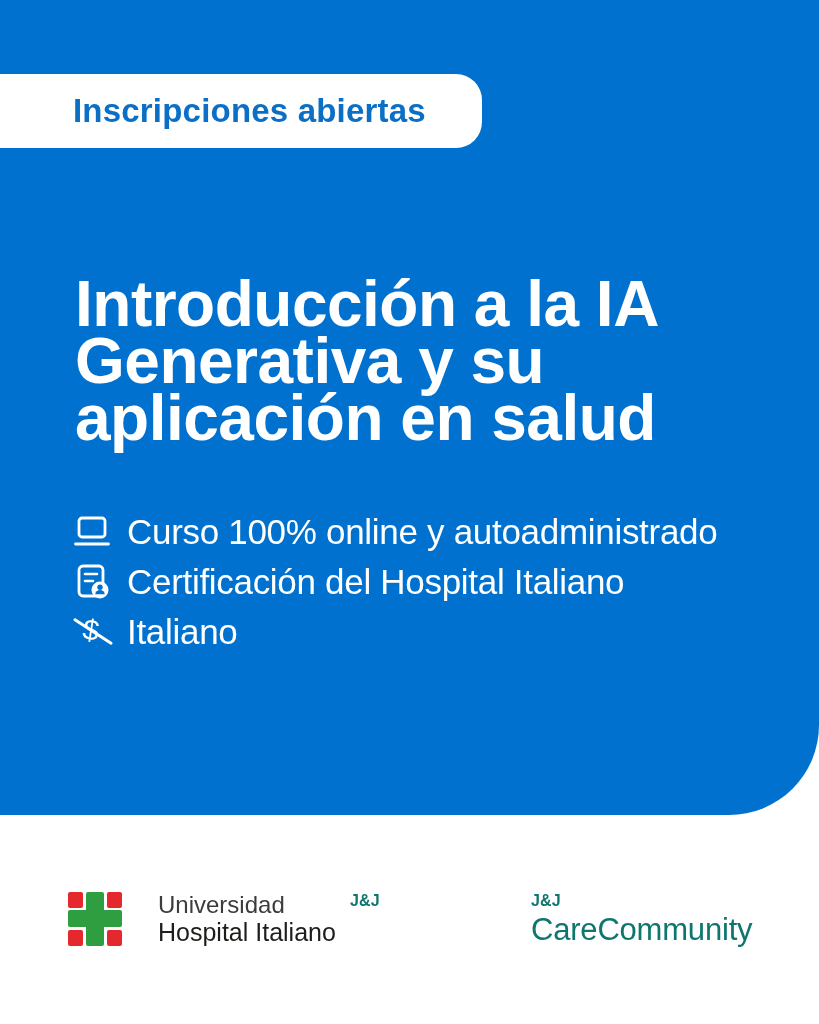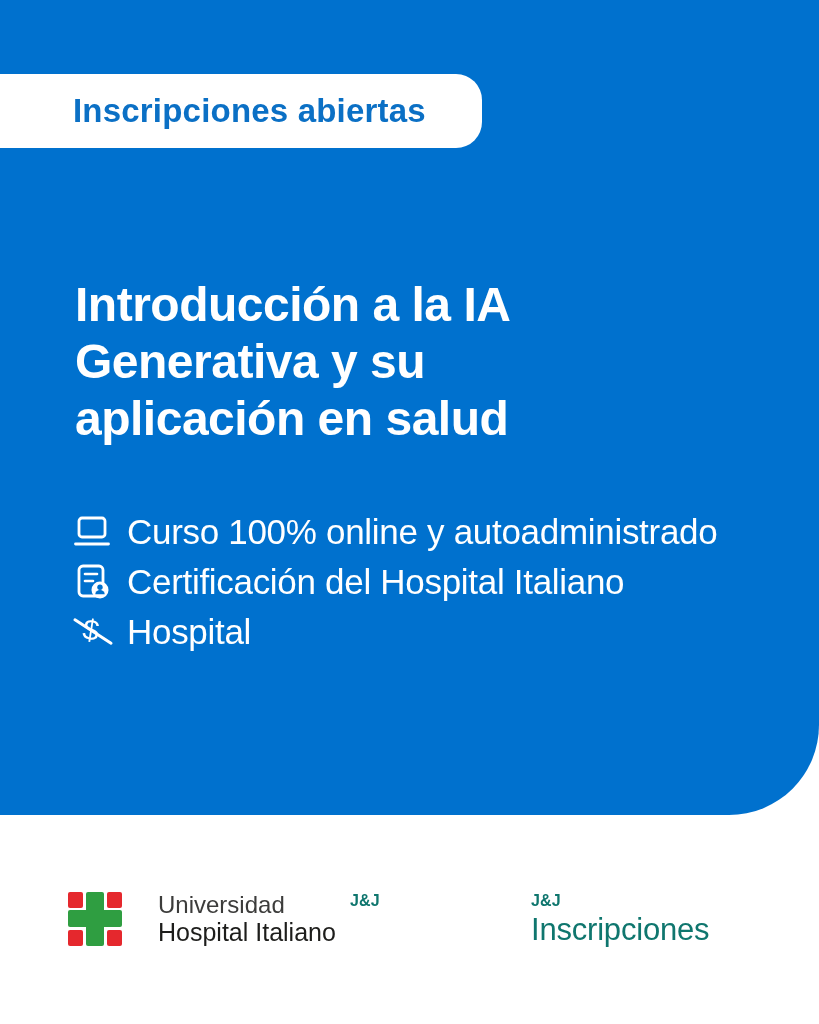--- a/index.html
+++ b/index.html
@@ -41,21 +41,21 @@
     font-weight: 600;
     letter-spacing: 0.2px;
   }
 
   
   .title {
     position: absolute;
     left: 75px; top: 276px;
     width: 620px;
     color: #ffffff;
-    font-size: 48px;
+    font-size: 64px;
     font-weight: 700;
     line-height: 57px;
     letter-spacing: -0.5px;
     white-space: pre-line;
   }
 
   
   .features {
     position: absolute;
     left: 72px; top: 512px;
@@ -175,21 +175,21 @@
           </svg>
         </span>
         <span class="label">Certificación del Hospital Italiano</span>
       </li>
 
       <li class="feature">
         <span class="icon-box money-off">
           <span class="dollar">$</span>
           <span class="slash"></span>
         </span>
-        <span class="label">Hospital</span>
+        <span class="label">Italiano</span>
       </li>
 
     </ul>
   </div>
 
   <div class="footer">
 
     <div class="uhi">
       <span class="uhi-mark">
         <span class="red tl"></span>
@@ -204,17 +204,17 @@
         <div class="line2">Hospital Italiano</div>
       </span>
     </div>
 
     <div class="jnj foundation">
       <div class="jnj-small">J&amp;J</div>
     </div>
 
     <div class="jnj carecommunity">
       <div class="jnj-small">J&amp;J</div>
-      <div class="jnj-name">Inscripciones</div>
+      <div class="jnj-name">CareCommunity</div>
     </div>
 
   </div>
 </div>
 
 </body></html>

